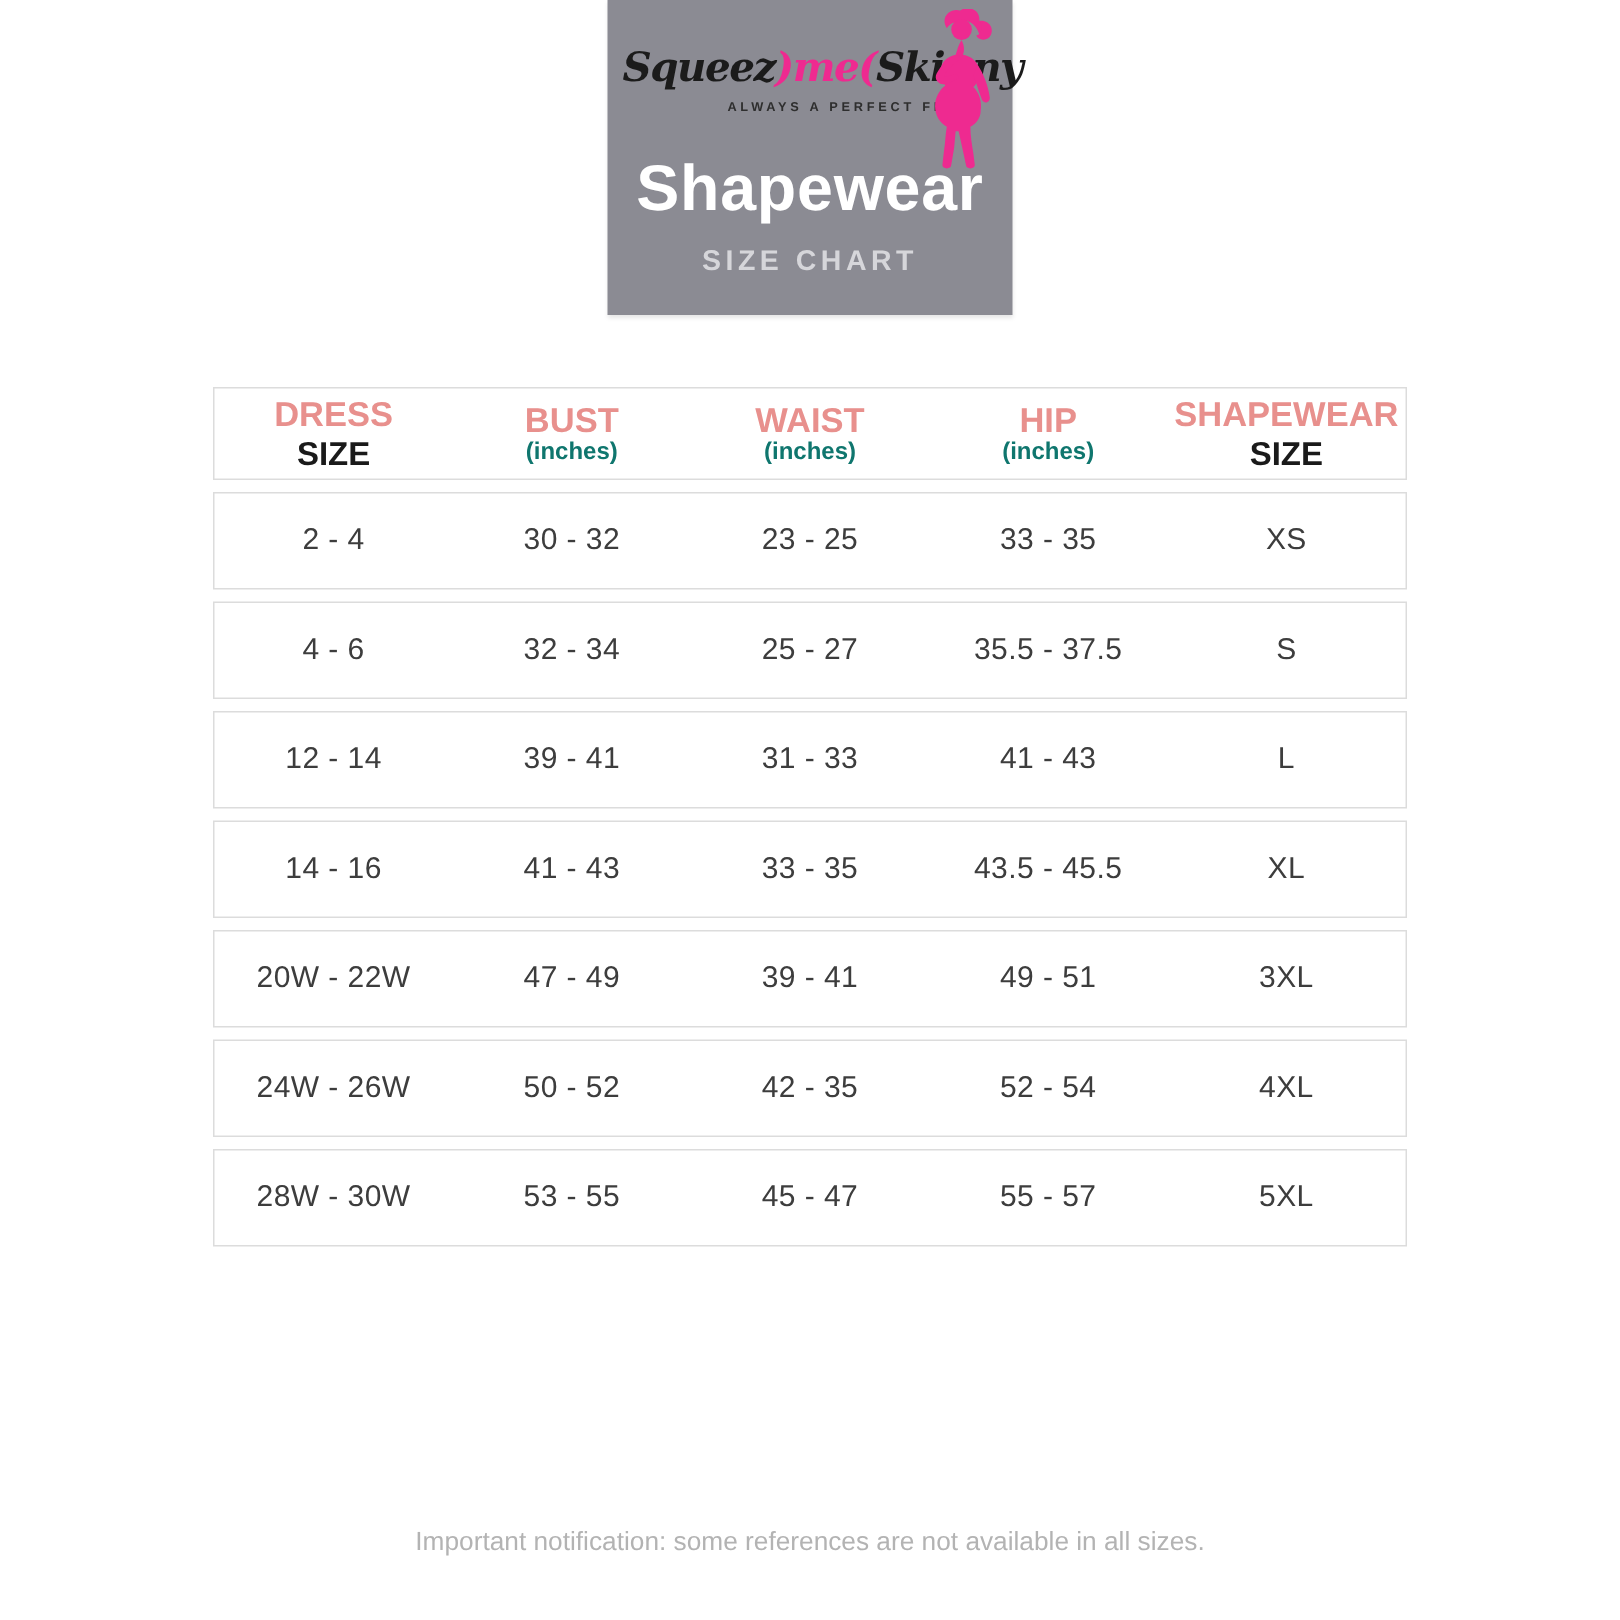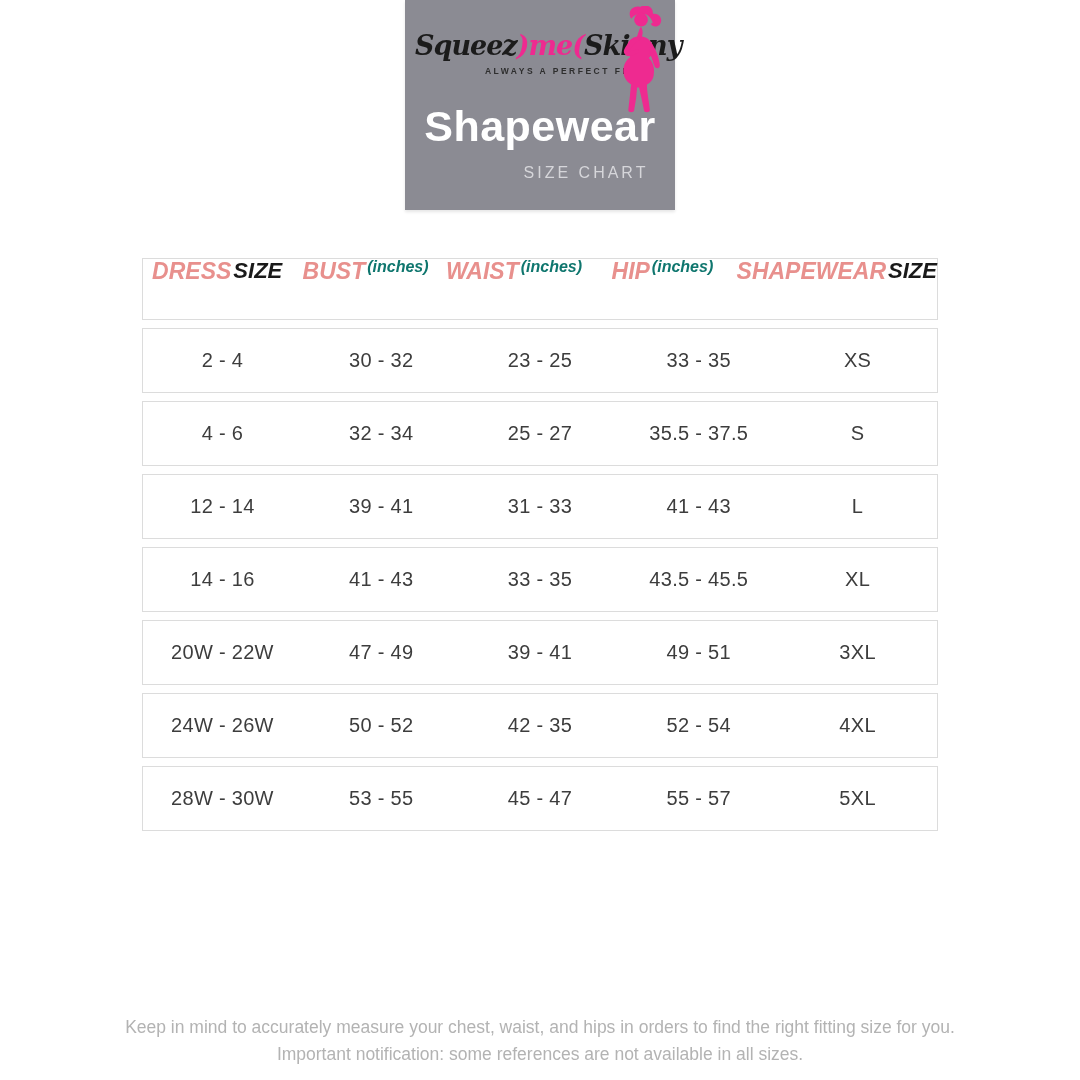--- a/index.html
+++ b/index.html
@@ -26,33 +26,33 @@
     padding-left:70px;text-align:center;
     font-size:8.5px;letter-spacing:2.5px;color:#2e2e2e;font-weight:bold;
   }
   .silhouette{position:absolute;top:6px;right:2px;width:60px;height:108px;}
   .brand-title{
     position:absolute;top:102px;left:0;width:100%;text-align:center;
     color:#ffffff;font-size:43px;font-weight:bold;letter-spacing:0.5px;
   }
   .brand-subtitle{
     position:absolute;top:164px;left:0;width:100%;text-align:center;
-    color:#d6d6da;font-size:16px;letter-spacing:3px;font-weight:normal;margin-left:46px;
+    color:#d6d6da;font-size:19px;letter-spacing:3px;font-weight:bold;
   }
 
   
   .size-table{position:absolute;left:142px;top:258px;width:796px;}
   .tbox{
     background:#ffffff;border:1px solid #dcdcdc;display:flex;
     margin-bottom:8px;box-sizing:content-box;
   }
   .thead{height:60px;}
   .trow{height:63px;align-items:center;justify-content:center;}
   .hcell,.cell{flex:1 1 0;text-align:center;}
-  .hcell{display:flex;flex-direction:row;justify-content:center;gap:2px;font-style:italic;}
+  .hcell{display:flex;flex-direction:column;justify-content:center;gap:2px;}
   .hline1{
     color:var(--column-pink,#e8908d);font-weight:bold;font-size:23px;line-height:1.05;
   }
   .hsub-size{color:#1a1a1a;font-weight:bold;font-size:22px;line-height:1.05;}
   .hsub-unit{color:#0f766e;font-weight:bold;font-size:16px;line-height:1.05;}
   .cell{font-size:20px;color:#3d3d3d;letter-spacing:0.3px;}
 
   
   .footer-note{
     position:absolute;left:0;top:1014px;width:100%;text-align:center;
@@ -158,15 +158,14 @@
         <div class="cell">28W - 30W</div>
         <div class="cell">53 - 55</div>
         <div class="cell">45 - 47</div>
         <div class="cell">55 - 57</div>
         <div class="cell">5XL</div>
       </div>
     </div>
 </div>
 
 <div class="footer-note">
-  <div>Keep in mind to accurately measure your chest, waist, and hips in orders to find the right fitting size for you.</div>
   <div>Important notification: some references  are not available in all sizes.</div>
 </div>
 
 </body></html>

